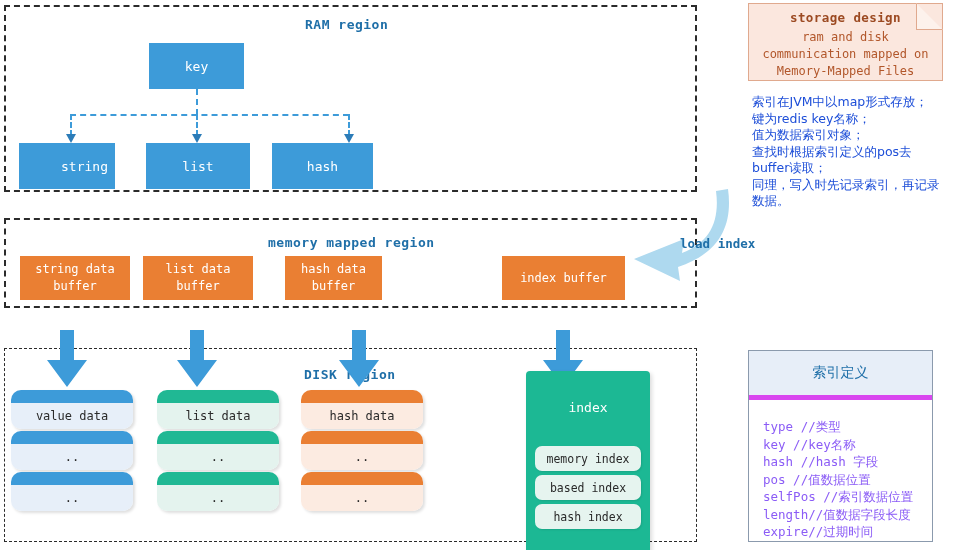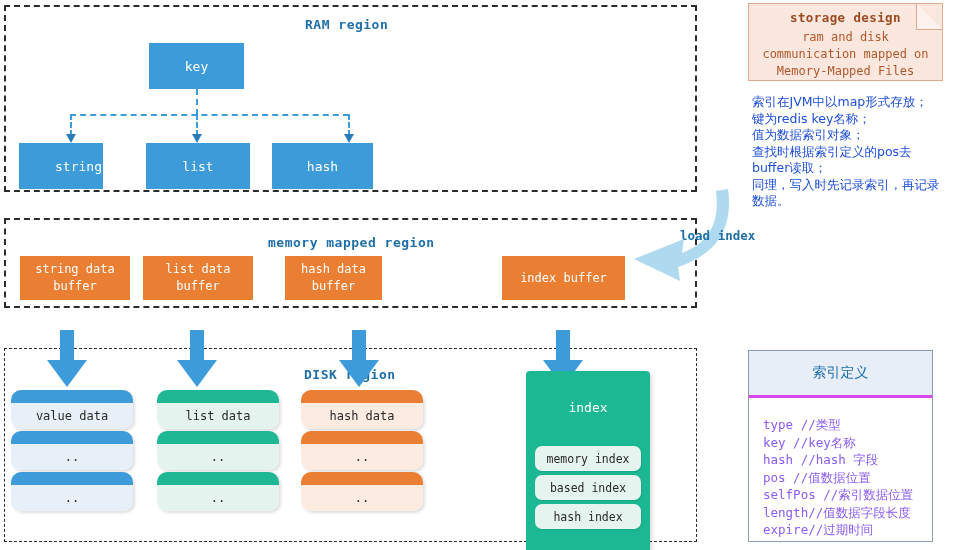--- a/index.html
+++ b/index.html
@@ -49,21 +49,21 @@
     position: absolute;
     background: #3d9bd9;
     color: #ffffff;
     display: flex;
     align-items: center;
     justify-content: center;
     font-size: 13px;
     box-sizing: border-box;
   }
   #box-key    { left: 149px; top: 43px;  width: 95px;  height: 46px; }
-  #box-string { left: 19px;  top: 143px; width: 84px; height: 46px; padding-left: 35px; }
+  #box-string { left: 19px;  top: 143px; width: 96px; height: 46px; padding-left: 35px; }
   #box-list   { left: 146px; top: 143px; width: 104px; height: 46px; }
   #box-hash   { left: 272px; top: 143px; width: 101px; height: 46px; }
 
   
   .conn {
     position: absolute;
     background: transparent;
   }
   .conn-v {
     border-left: 2px dashed #3d9bd9;
@@ -117,21 +117,21 @@
   #load-arrow {
     position: absolute;
     left: 600px;
     top: 185px;
     width: 140px;
     height: 115px;
   }
   #load-label {
     position: absolute;
     left: 680px;
-    top: 228px;
+    top: 236px;
     color: #1f6fa8;
     font-weight: bold;
     font-size: 12.5px;
     white-space: nowrap;
   }
 
   
   .stack { position: absolute; }
   .data-card {
     position: absolute;
@@ -259,21 +259,21 @@
     top: 350px;
     width: 185px;
     height: 192px;
     background: #ffffff;
     border: 1px solid #8b9aad;
     box-sizing: border-box;
   }
   #index-def .idx-head {
     height: 44px;
     background: #e7eef8;
-    border-bottom: 3px solid #d946ef;
+    border-bottom: 5px solid #d946ef;
     display: flex;
     align-items: center;
     justify-content: center;
     color: #1f6fa8;
     font-size: 14px;
     font-family: "DejaVu Sans", "Liberation Sans", sans-serif;
   }
   #index-def .idx-body {
     padding: 18px 0 0 14px;
     color: #8b5cf6;

